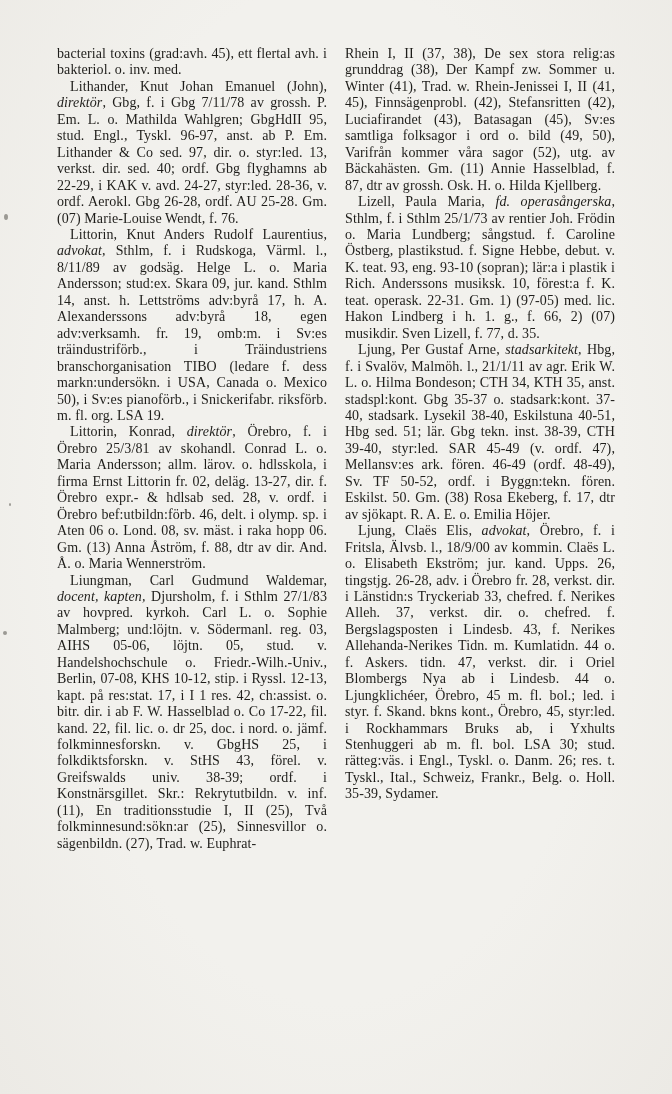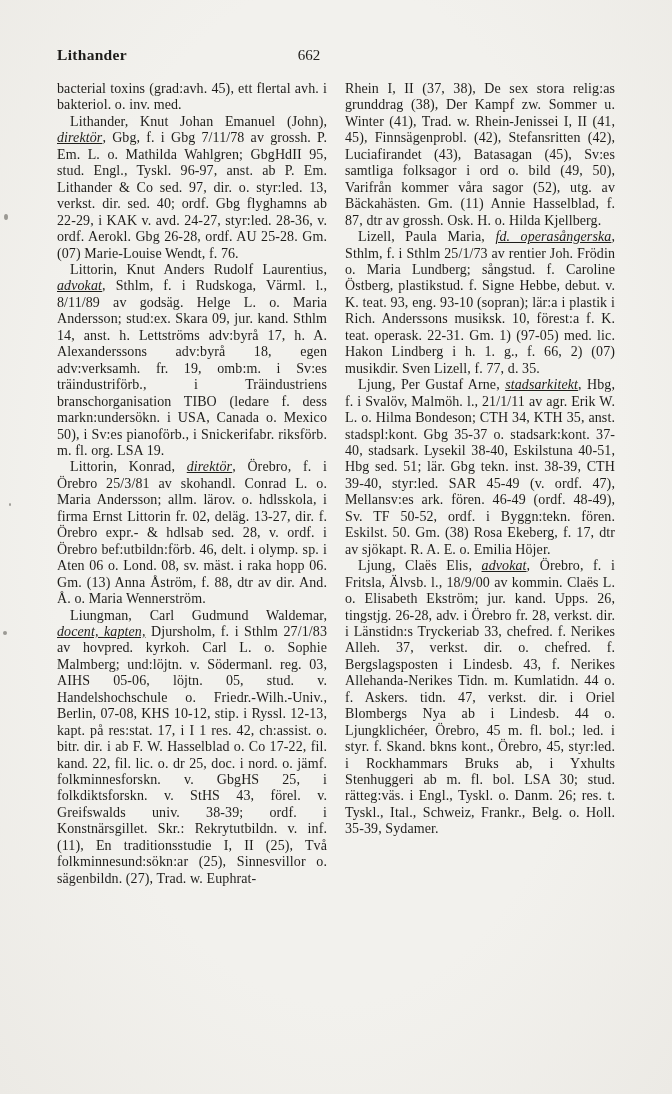--- a/index.html
+++ b/index.html
@@ -45,41 +45,37 @@
   .col {
     width: 270px;
     font-size: 14px;
     line-height: 16.45px;
     text-align: justify;
     letter-spacing: 0.1px;
   }
   p.para { margin: 0; }
   p.para.indent { text-indent: 13px; }
   .bold { font-weight: normal; }
-  .italic { font-style: italic; text-decoration: underline; }
+  .italic { font-style: italic; }
   .normal { font-style: normal; font-weight: normal; }
   .speck {
     position: absolute;
     background: #55534d;
     border-radius: 50%;
     opacity: 0.55;
   }
 </style>
 </head>
 <body>
 
 <div class="speck" style="left:4px; top:214px; width:4px; height:6px;"></div>
 <div class="speck" style="left:9px; top:503px; width:2px; height:3px;"></div>
 <div class="speck" style="left:3px; top:631px; width:4px; height:4px;"></div>
 
 <div class="page">
-  <div class="running-header">
-    <span class="running-head">Lithander</span>
-    <span class="page-number">662</span>
-  </div>
   <div class="columns">
     <div class="col" id="col-left">
         <p class="para"><span class="normal">bacterial toxins (grad:avh. 45), ett flertal avh. i bakteriol. o. inv. med.</span></p>
         <p class="para indent"><span class="bold">Lithander,</span><span class="normal"> Knut Johan Emanuel (</span><span class="bold">John</span><span class="normal">), </span><span class="italic">direktör</span><span class="normal">, Gbg, f. i Gbg 7/11/78 av grossh. P. Em. L. o. Mathilda Wahlgren; GbgHdII 95, stud. Engl., Tyskl. 96-97, anst. ab P. Em. Lithander &amp; Co sed. 97, dir. o. styr:led. 13, verkst. dir. sed. 40; ordf. Gbg flyghamns ab 22-29, i KAK v. avd. 24-27, styr:led. 28-36, v. ordf. Aerokl. Gbg 26-28, ordf. AU 25-28. Gm. (07) Marie-Louise Wendt, f. 76.</span></p>
         <p class="para indent"><span class="bold">Littorin, Knut</span><span class="normal"> Anders Rudolf Laurentius, </span><span class="italic">advokat</span><span class="normal">, Sthlm, f. i Rudskoga, Värml. l., 8/11/89 av godsäg. Helge L. o. Maria Andersson; stud:ex. Skara 09, jur. kand. Sthlm 14, anst. h. Lettströms adv:byrå 17, h. A. Alexanderssons adv:byrå 18, egen adv:verksamh. fr. 19, omb:m. i Sv:es träindustriförb., i Träindustriens branschorganisation TIBO (ledare f. dess markn:undersökn. i USA, Canada o. Mexico 50), i Sv:es pianoförb., i Snickerifabr. riksförb. m. fl. org. LSA 19.</span></p>
         <p class="para indent"><span class="bold">Littorin, Konrad,</span><span class="normal"> </span><span class="italic">direktör</span><span class="normal">, Örebro, f. i Örebro 25/3/81 av skohandl. Conrad L. o. Maria Andersson; allm. lärov. o. hdlsskola, i firma Ernst Littorin fr. 02, deläg. 13-27, dir. f. Örebro expr.- &amp; hdlsab sed. 28, v. ordf. i Örebro bef:utbildn:förb. 46, delt. i olymp. sp. i Aten 06 o. Lond. 08, sv. mäst. i raka hopp 06. Gm. (13) Anna Åström, f. 88, dtr av dir. And. Å. o. Maria Wennerström.</span></p>
         <p class="para indent"><span class="bold">Liungman,</span><span class="normal"> Carl Gudmund </span><span class="bold">Waldemar,</span><span class="normal"> </span><span class="italic">docent, kapten,</span><span class="normal"> Djursholm, f. i Sthlm 27/1/83 av hovpred. kyrkoh. Carl L. o. Sophie Malmberg; und:löjtn. v. Södermanl. reg. 03, AIHS 05-06, löjtn. 05, stud. v. Handelshochschule o. Friedr.-Wilh.-Univ., Berlin, 07-08, KHS 10-12, stip. i Ryssl. 12-13, kapt. på res:stat. 17, i I 1 res. 42, ch:assist. o. bitr. dir. i ab F. W. Hasselblad o. Co 17-22, fil. kand. 22, fil. lic. o. dr 25, doc. i nord. o. jämf. folkminnesforskn. v. GbgHS 25, i folkdiktsforskn. v. StHS 43, förel. v. Greifswalds univ. 38-39; ordf. i Konstnärsgillet. Skr.: Rekrytutbildn. v. inf. (11), En traditionsstudie I, II (25), Två folkminnesund:sökn:ar (25), Sinnesvillor o. sägenbildn. (27), Trad. w. Euphrat-</span></p>
       </div>
     <div class="col" id="col-right">
         <p class="para"><span class="normal">Rhein I, II (37, 38), De sex stora relig:as grunddrag (38), Der Kampf zw. Sommer u. Winter (41), Trad. w. Rhein-Jenissei I, II (41, 45), Finnsägenprobl. (42), Stefansritten (42), Luciafirandet (43), Batasagan (45), Sv:es samtliga folksagor i ord o. bild (49, 50), Varifrån kommer våra sagor (52), utg. av Bäckahästen. Gm. (11) Annie Hasselblad, f. 87, dtr av grossh. Osk. H. o. Hilda Kjellberg.</span></p>

